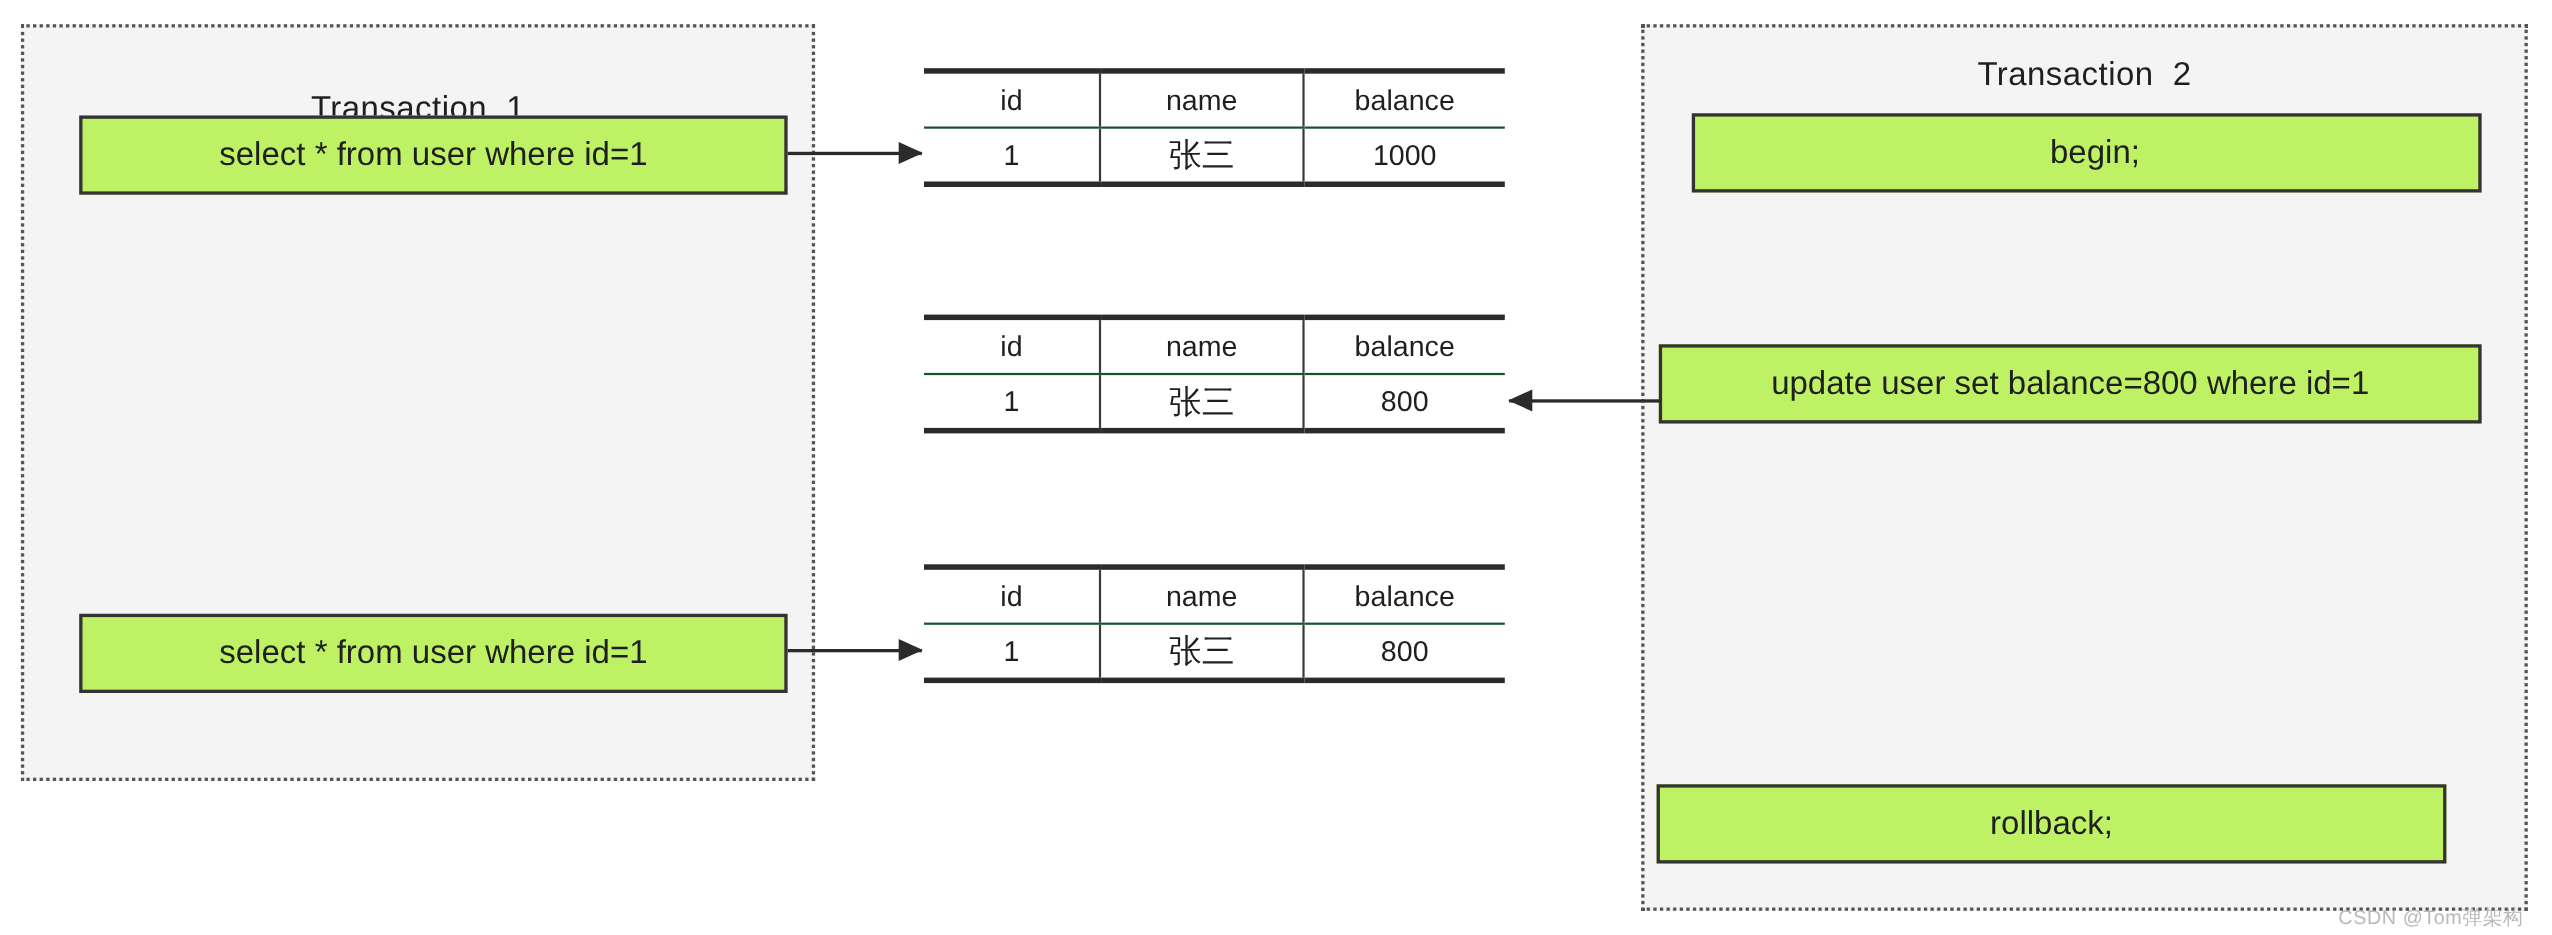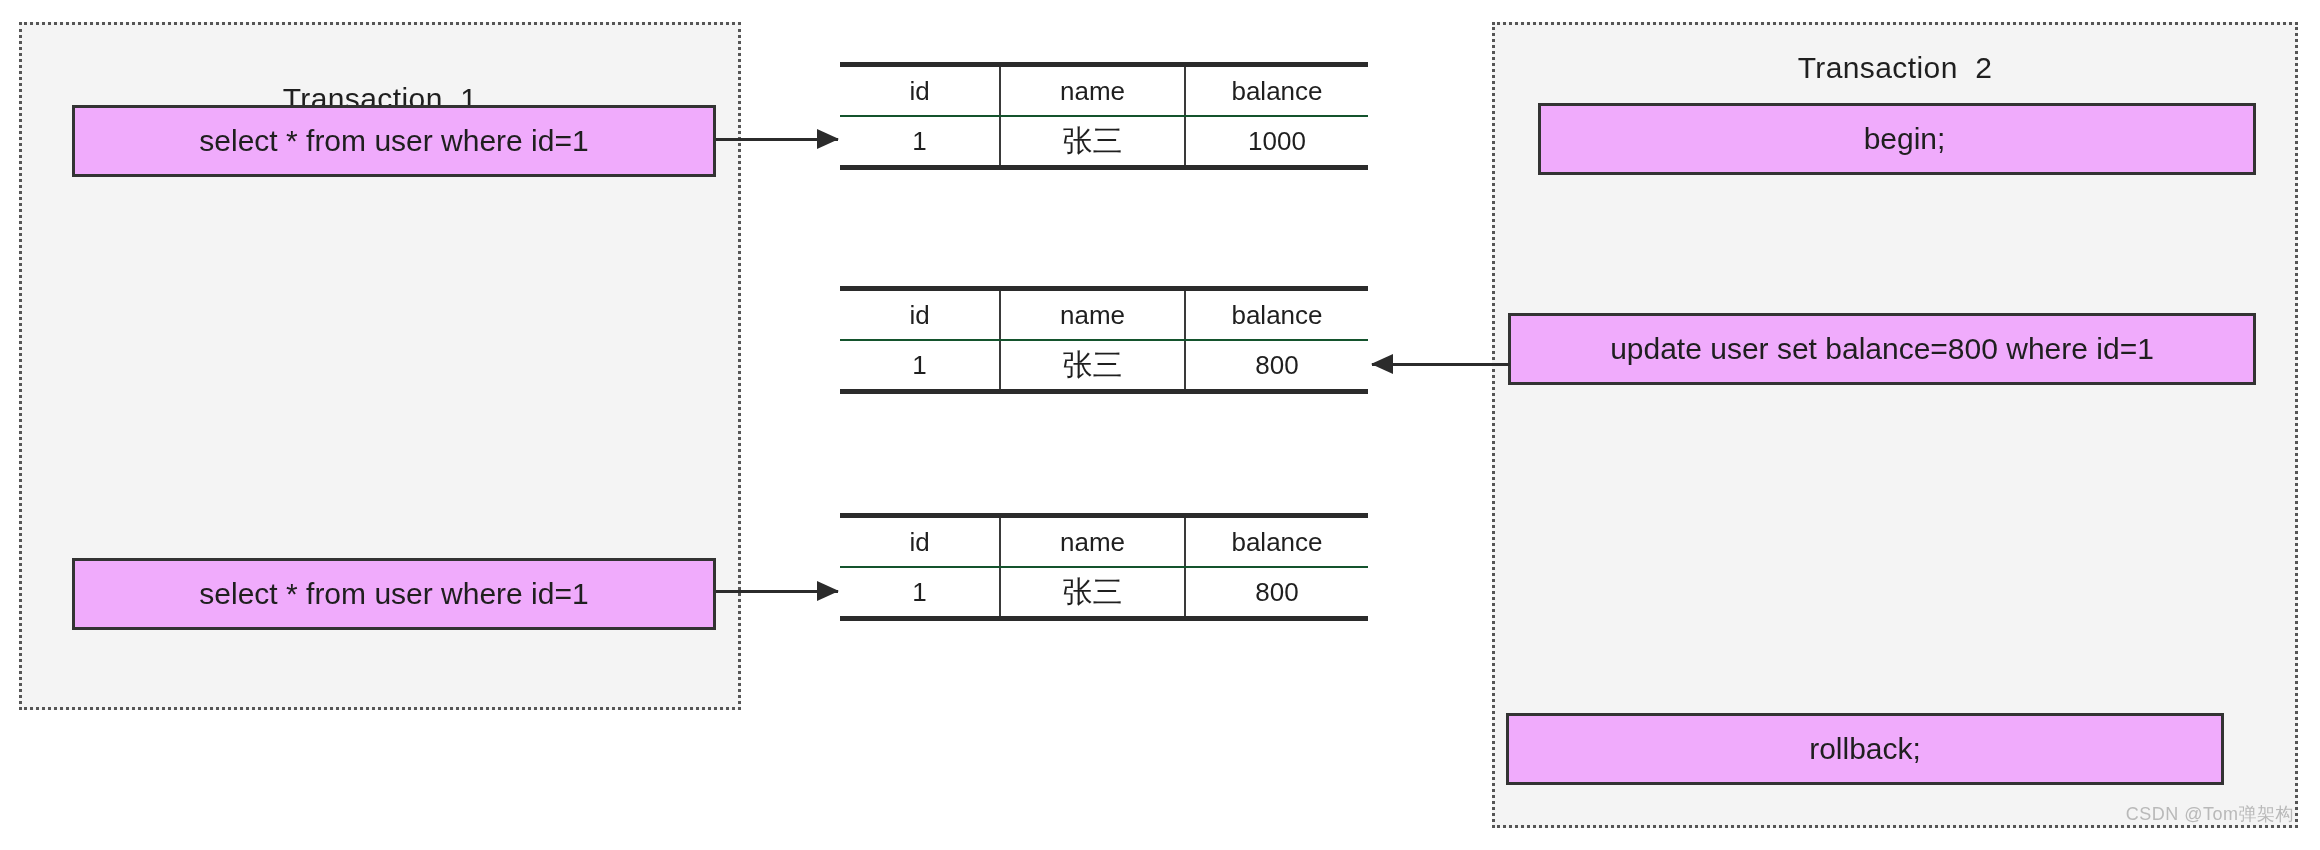--- a/index.html
+++ b/index.html
@@ -44,21 +44,21 @@
     color: #1f1f1f;
     letter-spacing: 0.4px;
     white-space: pre;
   }
   #panel-tx1 .panel-title { top: 26px; margin-top: 31px; }
   #panel-tx2 .panel-title { top: 26px; }
 
   
   .stmt-box {
     position: absolute;
-    background: #f0abfc;
+    background: #bef264;
     border: 3px solid #333333;
     box-sizing: border-box;
     display: flex;
     align-items: center;
     justify-content: center;
     font-size: 30px;
     color: #1f1f1f;
     white-space: pre;
   }
 
@@ -133,21 +133,21 @@
   }
 
   #arrow-select1-table1 { left: 716px;  top: 138px; width: 122px; }
   #arrow-select2-table3 { left: 716px;  top: 590px; width: 122px; }
   #arrow-update-table2  { left: 1372px; top: 363px; width: 138px; }
 
   
   #watermark {
     position: absolute;
     right: 26px;
-    bottom: 24px;
+    bottom: 4px;
     font-size: 18px;
     color: #b9b9b9;
     white-space: pre;
     letter-spacing: 0.5px;
   }
 </style>
 </head>
 <body>
 
 <div class="panel" id="panel-tx1">

